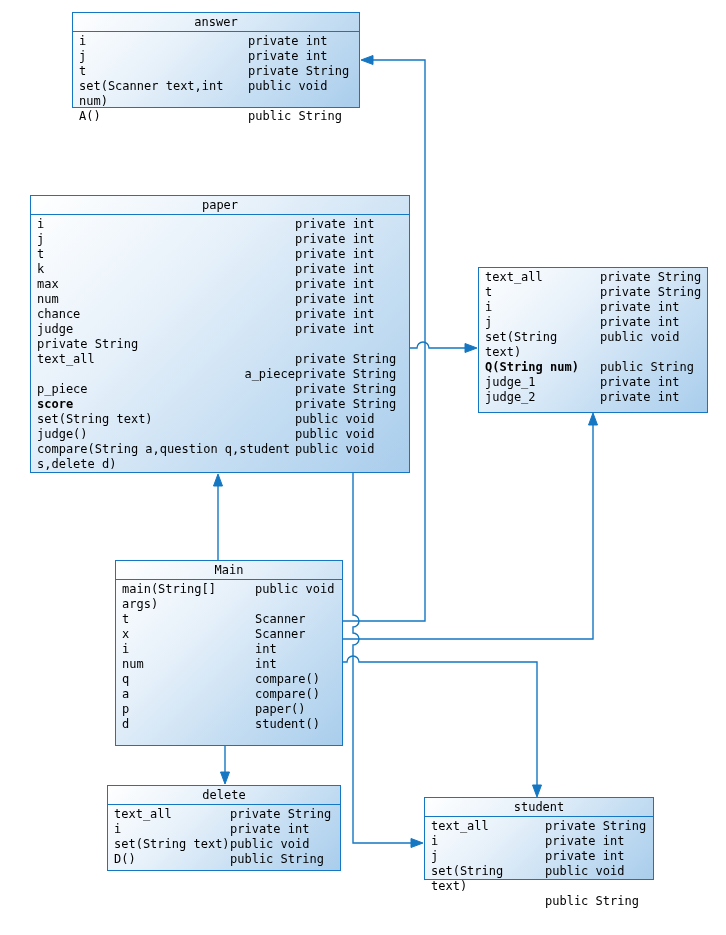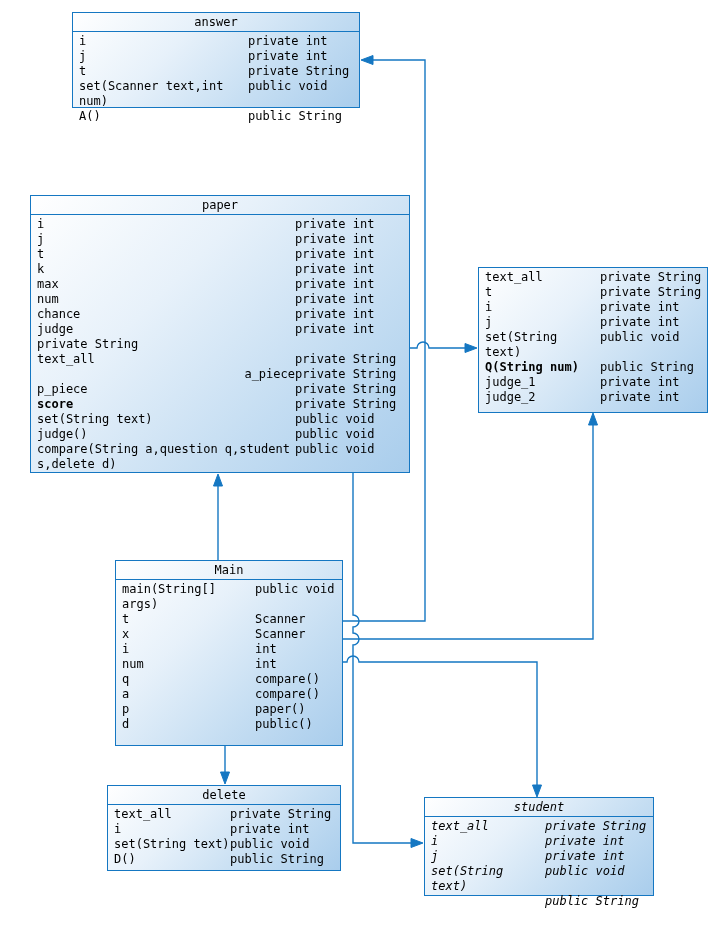--- a/index.html
+++ b/index.html
@@ -235,21 +235,21 @@
         <div class="member-row">
           <span class="member-name" style="width: 133px;">a</span>
           <span class="member-type">compare()</span>
         </div>
         <div class="member-row">
           <span class="member-name" style="width: 133px;">p</span>
           <span class="member-type">paper()</span>
         </div>
         <div class="member-row">
           <span class="member-name" style="width: 133px;">d</span>
-          <span class="member-type">public()</span>
+          <span class="member-type">student()</span>
         </div>
       </div>
     </div>
     <div class="cls" style="left: 107px; top: 785px; width: 234px; height: 86px;">
       <div class="cls-title">delete</div>
       <div class="cls-body">
         <div class="member-row">
           <span class="member-name" style="width: 116px;">text_all</span>
           <span class="member-type">private String</span>
         </div>
@@ -260,21 +260,21 @@
         <div class="member-row">
           <span class="member-name" style="width: 116px;">set(String text)</span>
           <span class="member-type">public void</span>
         </div>
         <div class="member-row">
           <span class="member-name" style="width: 116px;">D()</span>
           <span class="member-type">public String</span>
         </div>
       </div>
     </div>
-    <div class="cls" style="left: 424px; top: 797px; width: 230px; height: 99px; font-style: italic;">
+    <div class="cls" style="left: 424px; top: 797px; width: 230px; height: 83px;">
       <div class="cls-title">student</div>
       <div class="cls-body">
         <div class="member-row">
           <span class="member-name" style="width: 114px;">text_all</span>
           <span class="member-type">private String</span>
         </div>
         <div class="member-row">
           <span class="member-name" style="width: 114px;">i</span>
           <span class="member-type">private int</span>
         </div>

